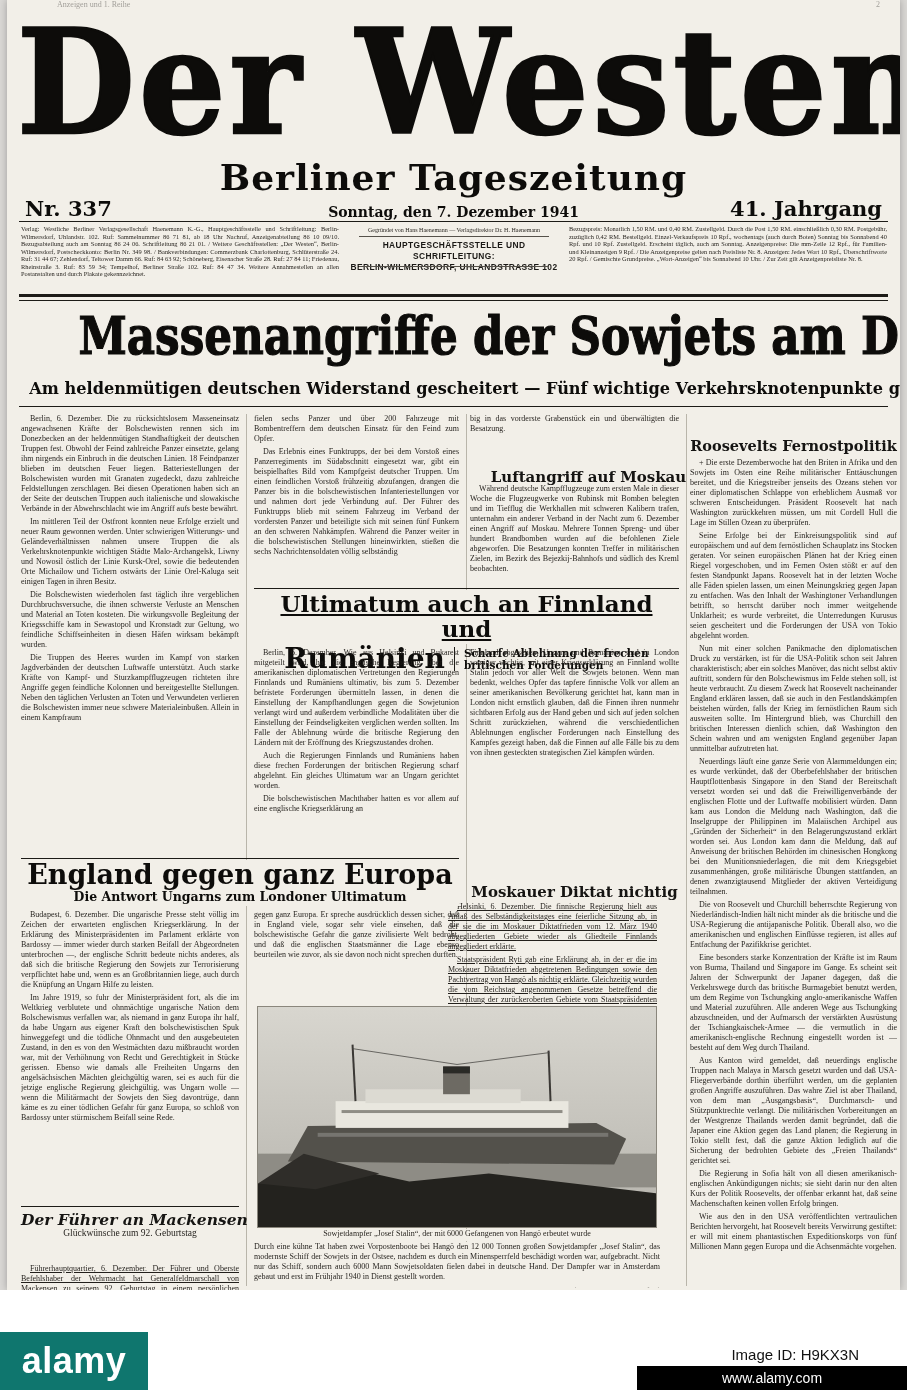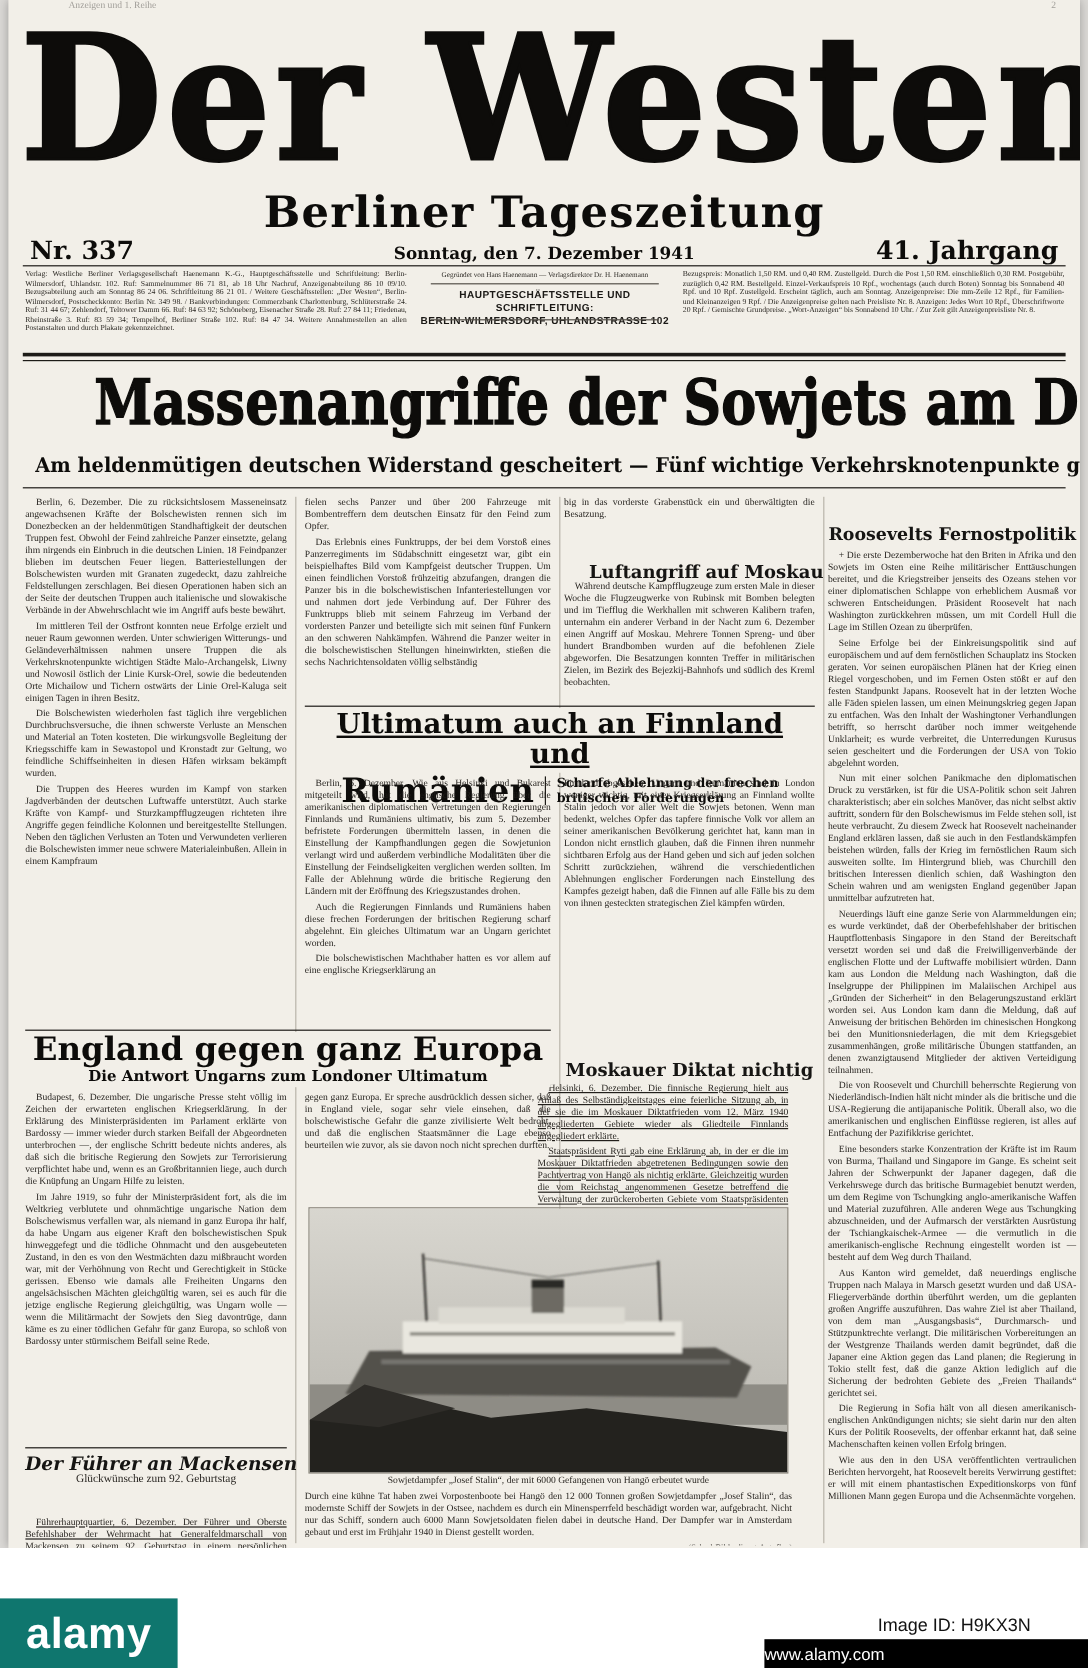--- a/index.html
+++ b/index.html
@@ -179,15 +179,15 @@
     <div class="abs tb paperbg" style="left:247px;top:1242px;width:406px;height:46px;">
       <p class="noind">Durch eine kühne Tat haben zwei Vorpostenboote bei Hangö den 12 000 Tonnen großen Sowjetdampfer „Josef Stalin“, das modernste Schiff der Sowjets in der Ostsee, nachdem es durch ein Minensperrfeld beschädigt worden war, aufgebracht. Nicht nur das Schiff, sondern auch 6000 Mann Sowjetsoldaten fielen dabei in deutsche Hand. Der Dampfer war in Amsterdam gebaut und erst im Frühjahr 1940 in Dienst gestellt worden.</p>
       <p class="credit">(Scherl-Bilderdienst-Autoflex)</p>
     </div>
 
   </div>
 
   <div class="abs" style="left:0;top:1290px;width:907px;height:100px;background:#ffffff;">
     <div style="position:absolute;left:0;top:42px;width:148px;height:58px;background:#0f766e;color:#fff;display:flex;align-items:center;justify-content:center;font-family:'Liberation Sans',sans-serif;font-weight:bold;font-size:36px;letter-spacing:.5px;">alamy</div>
     <div style="position:absolute;right:48px;top:56px;font-family:'Liberation Sans',sans-serif;font-size:15px;color:#121212;">Image ID: H9KX3N</div>
-    <div style="position:absolute;left:637px;top:76px;width:270px;height:24px;background:#000;color:#fff;text-align:left;font-family:'Liberation Sans',sans-serif;font-size:14px;line-height:24px;">www.alamy.com</div>
+    <div style="position:absolute;left:637px;top:76px;width:270px;height:24px;background:#000;color:#fff;text-align:center;font-family:'Liberation Sans',sans-serif;font-size:14px;line-height:24px;">www.alamy.com</div>
   </div>
 </div>
 
 </body></html>

